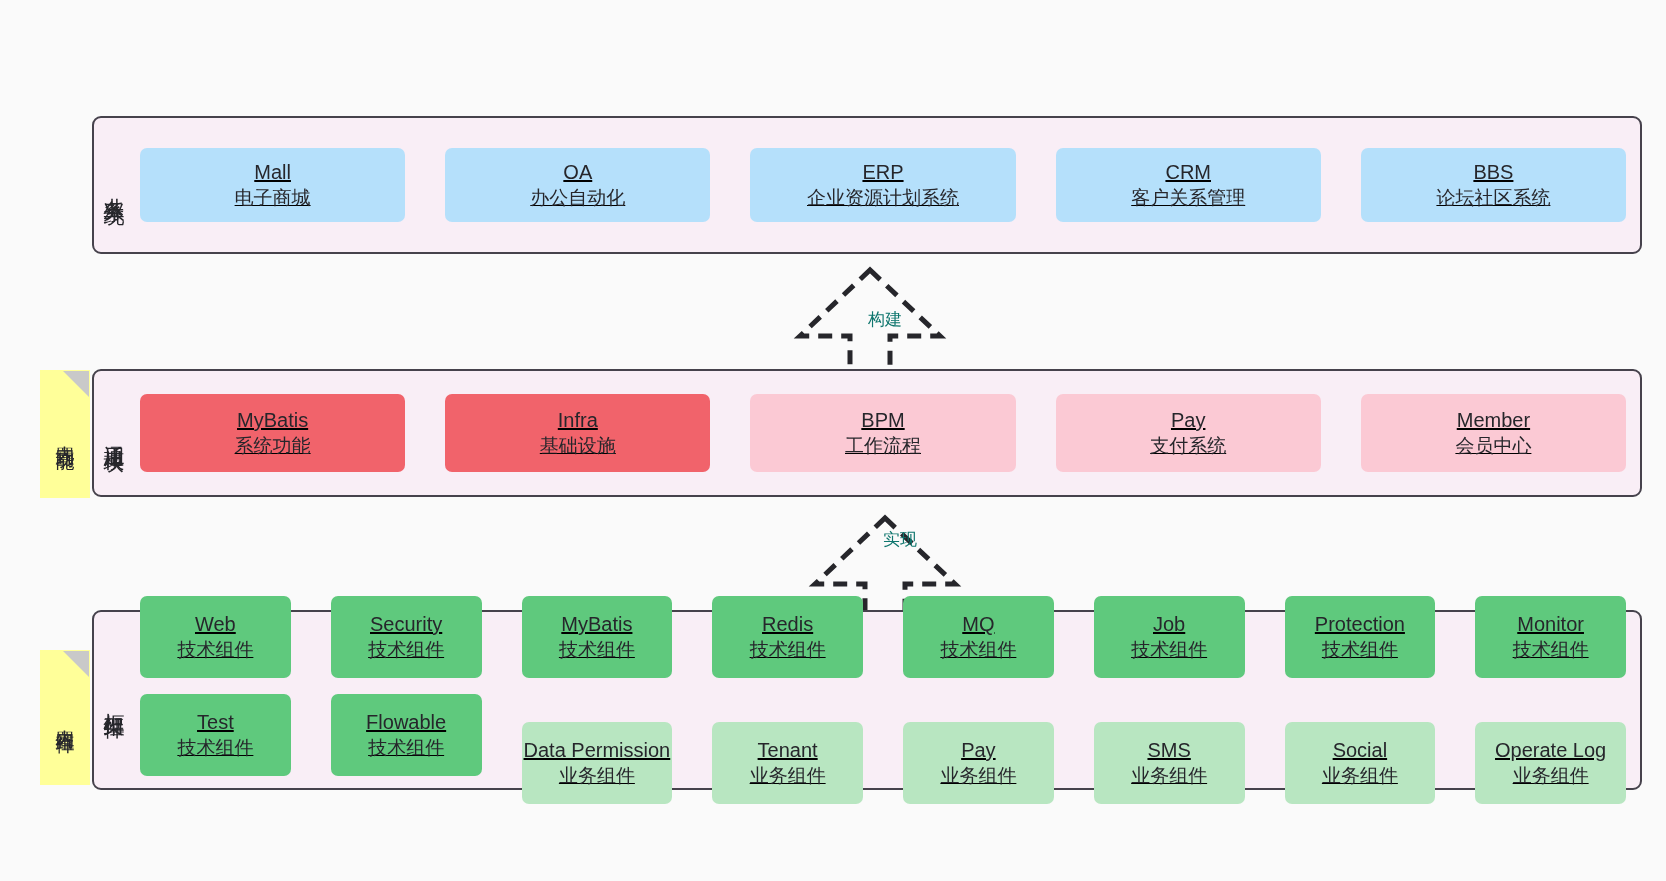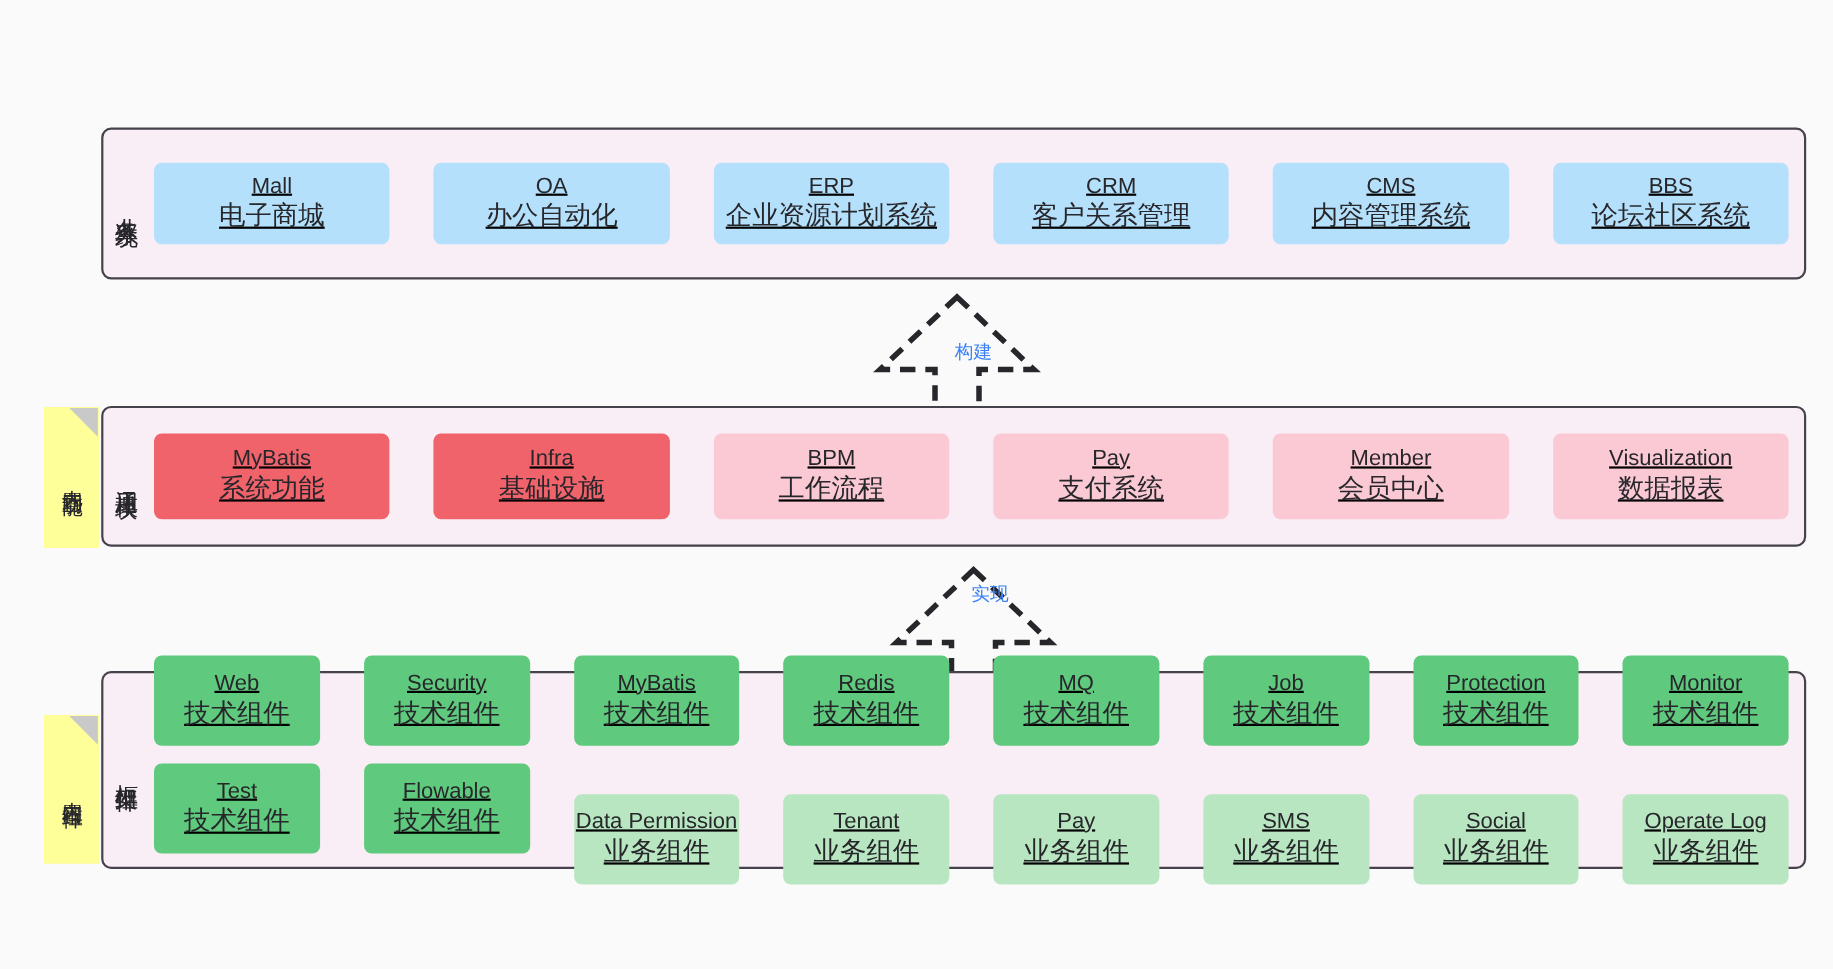--- a/index.html
+++ b/index.html
@@ -75,21 +75,21 @@
     color: #26262b;
     line-height: 1.28;
     user-select: none;
   }
 
   .card .en {
     font-size: 20px;
     white-space: normal;
   }
   .card .cn {
-    font-size: 24px;
+    font-size: 19px;
     text-align: right;
   }
 
   
   .c-blue        { background: #b5e0fb; }
   .c-red         { background: #f1636b; }
   .c-pink        { background: #fbc9d4; }
   .c-green       { background: #5fc97d; }
   .c-lightgreen  { background: #b8e6c1; margin-top: 28px; }
 
@@ -136,21 +136,21 @@
   #sticky-framework { left: 40px; top: 650px; height: 135px; }
 
   
   .connector {
     position: absolute;
     pointer-events: none;
   }
   .connector-label {
     position: absolute;
     font-size: 17px;
-    color: #3b82f6;
+    color: #0f766e;
     background: transparent;
     user-select: none;
     white-space: nowrap;
   }
 
   #connector-build { left: 790px; top: 264px; width: 160px; height: 110px; }
   #connector-build-label { left: 868px; top: 308px; }
 
   #connector-impl  { left: 805px; top: 512px; width: 160px; height: 110px; }
   #connector-impl-label  { left: 883px; top: 528px; }
@@ -172,24 +172,20 @@
           <span class="en">OA</span>
           <span class="cn">办公自动化</span>
         </div>
         <div class="card c-blue">
           <span class="en">ERP</span>
           <span class="cn">企业资源计划系统</span>
         </div>
         <div class="card c-blue">
           <span class="en">CRM</span>
           <span class="cn">客户关系管理</span>
-        </div>
-        <div class="card c-blue">
-          <span class="en">CMS</span>
-          <span class="cn">内容管理系统</span>
         </div>
         <div class="card c-blue">
           <span class="en">BBS</span>
           <span class="cn">论坛社区系统</span>
         </div>
       </div>
     </div>
   </div>
 
   <svg class="connector" id="connector-build" viewBox="0 0 160 110">
@@ -219,24 +215,20 @@
           <span class="cn">工作流程</span>
         </div>
         <div class="card c-pink">
           <span class="en">Pay</span>
           <span class="cn">支付系统</span>
         </div>
         <div class="card c-pink">
           <span class="en">Member</span>
           <span class="cn">会员中心</span>
         </div>
-        <div class="card c-pink">
-          <span class="en">Visualization</span>
-          <span class="cn">数据报表</span>
-        </div>
       </div>
     </div>
   </div>
 
   <svg class="connector" id="connector-impl" viewBox="0 0 160 110">
     <path d="M 80 6 L 150 72 L 100 72 L 100 108 L 60 108 L 60 72 L 10 72 Z" fill="none" stroke="#26262b" stroke-width="5" stroke-dasharray="14 9" stroke-linejoin="miter"></path>
   </svg>
   <div class="connector-label" id="connector-impl-label">实现</div>
 
   <div class="sticky" id="sticky-framework">

